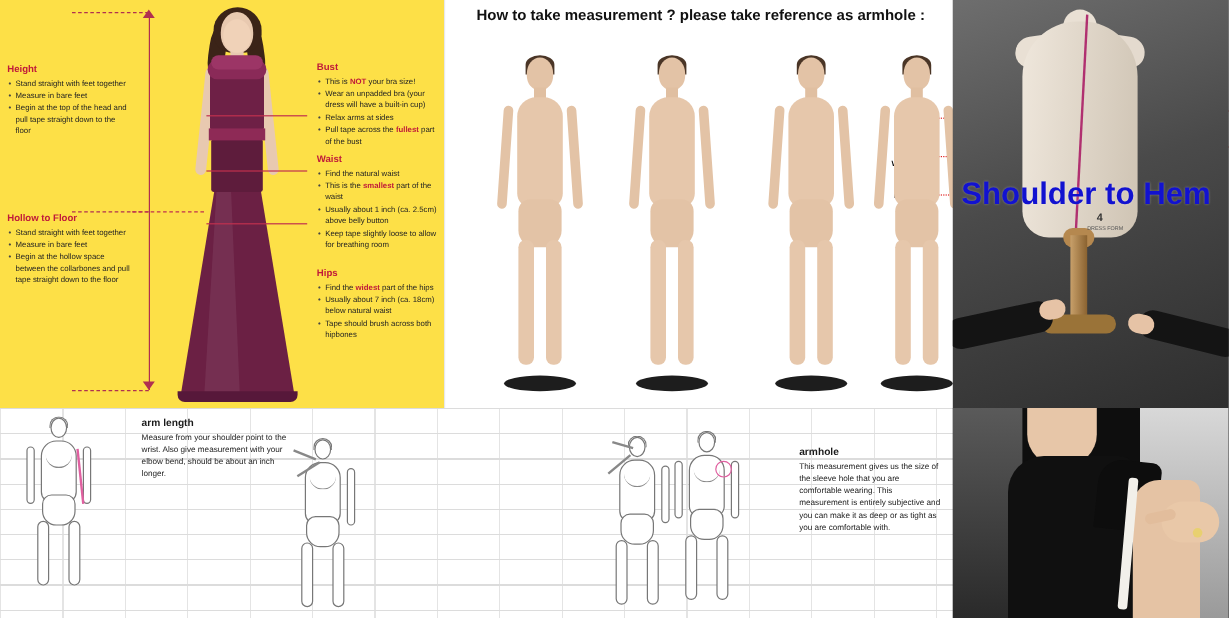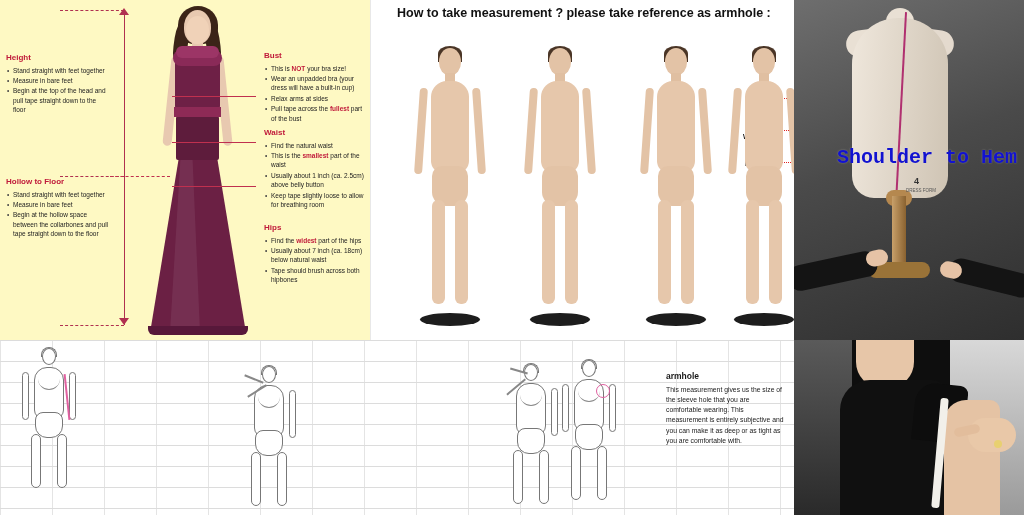--- a/index.html
+++ b/index.html
@@ -9,21 +9,21 @@
     font-family:"Liberation Sans", sans-serif;
     background:#ffffff;
     overflow:hidden;
     position:relative;
   }
   .page { position:relative; width:1024px; height:515px; }
 
   
   .panel-dress {
     position:absolute; left:0; top:0; width:370px; height:340px;
-    background:#fef9c3; overflow:hidden;
+    background:#fde047; overflow:hidden;
   }
   .panel-dress .rule-v {
     position:absolute; left:124px; top:10px; width:1px; height:315px;
     background:#b03050;
   }
   .panel-dress .arrow-top {
     position:absolute; left:119px; top:8px; width:0; height:0;
     border-left:5px solid transparent; border-right:5px solid transparent;
     border-bottom:7px solid #b03050;
   }
@@ -235,23 +235,23 @@
   }
   .panel-form .arm-right {
     position:absolute; right:-10px; top:266px; width:86px; height:24px;
     background:#141414; border-radius:12px; transform:rotate(14deg);
   }
   .panel-form .hand-right {
     position:absolute; right:62px; top:262px; width:22px; height:16px;
     background:#e6c3a6; border-radius:8px; transform:rotate(12deg);
   }
   .panel-form .title-sth {
-    position:absolute; left:7px; top:146px; width:216px; text-align:right;
-    font-size:20px; font-weight:bold; color:#1212d0;
-    font-family:Liberation Mono, monospace;
+    position:absolute; left:7px; top:146px; width:216px; text-align:left;
+    font-size:26px; font-weight:bold; color:#1212d0;
+    font-family:Liberation Sans, sans-serif;
     text-shadow:0 0 2px rgba(255,255,255,0.35);
   }
 
   
   .sheet {
     position:absolute; left:0; top:340px; width:1024px; height:175px;
     background:#ffffff;
     background-image:
       repeating-linear-gradient(to bottom, #dcdcdc 0 1px, transparent 1px 21px),
       repeating-linear-gradient(to right, #e4e4e4 0 1px, transparent 1px 52px);
@@ -534,20 +534,24 @@
       <div class="s-torso"></div>
         <div class="s-bust"></div>
         <div class="s-hip"></div>
       <div class="s-arml"></div>
         <div class="s-armr"></div>
       <div class="s-legl"></div>
         <div class="s-legr"></div>
       <div class="pinkline" style="left:46px; top:26px; width:1.6px; height:46px; transform:rotate(-6deg);"></div>
     </div>
 
+    <div class="sheet-block" style="left:118px; top:6px; width:124px;">
+      <h5>arm length</h5>
+      <div>Measure from your shoulder point to the wrist. Also give measurement with your elbow bend, should be about an inch longer.</div>
+    </div>
 
     <div class="sketch" style="left:240px; top:26px; width:58px; height:145px;">
       <div class="s-hair"></div>
         <div class="s-head"></div>
       <div class="s-torso"></div>
         <div class="s-bust"></div>
         <div class="s-hip"></div>
       <div class="s-armr"></div>
       <div class="s-legl"></div>
         <div class="s-legr"></div>

